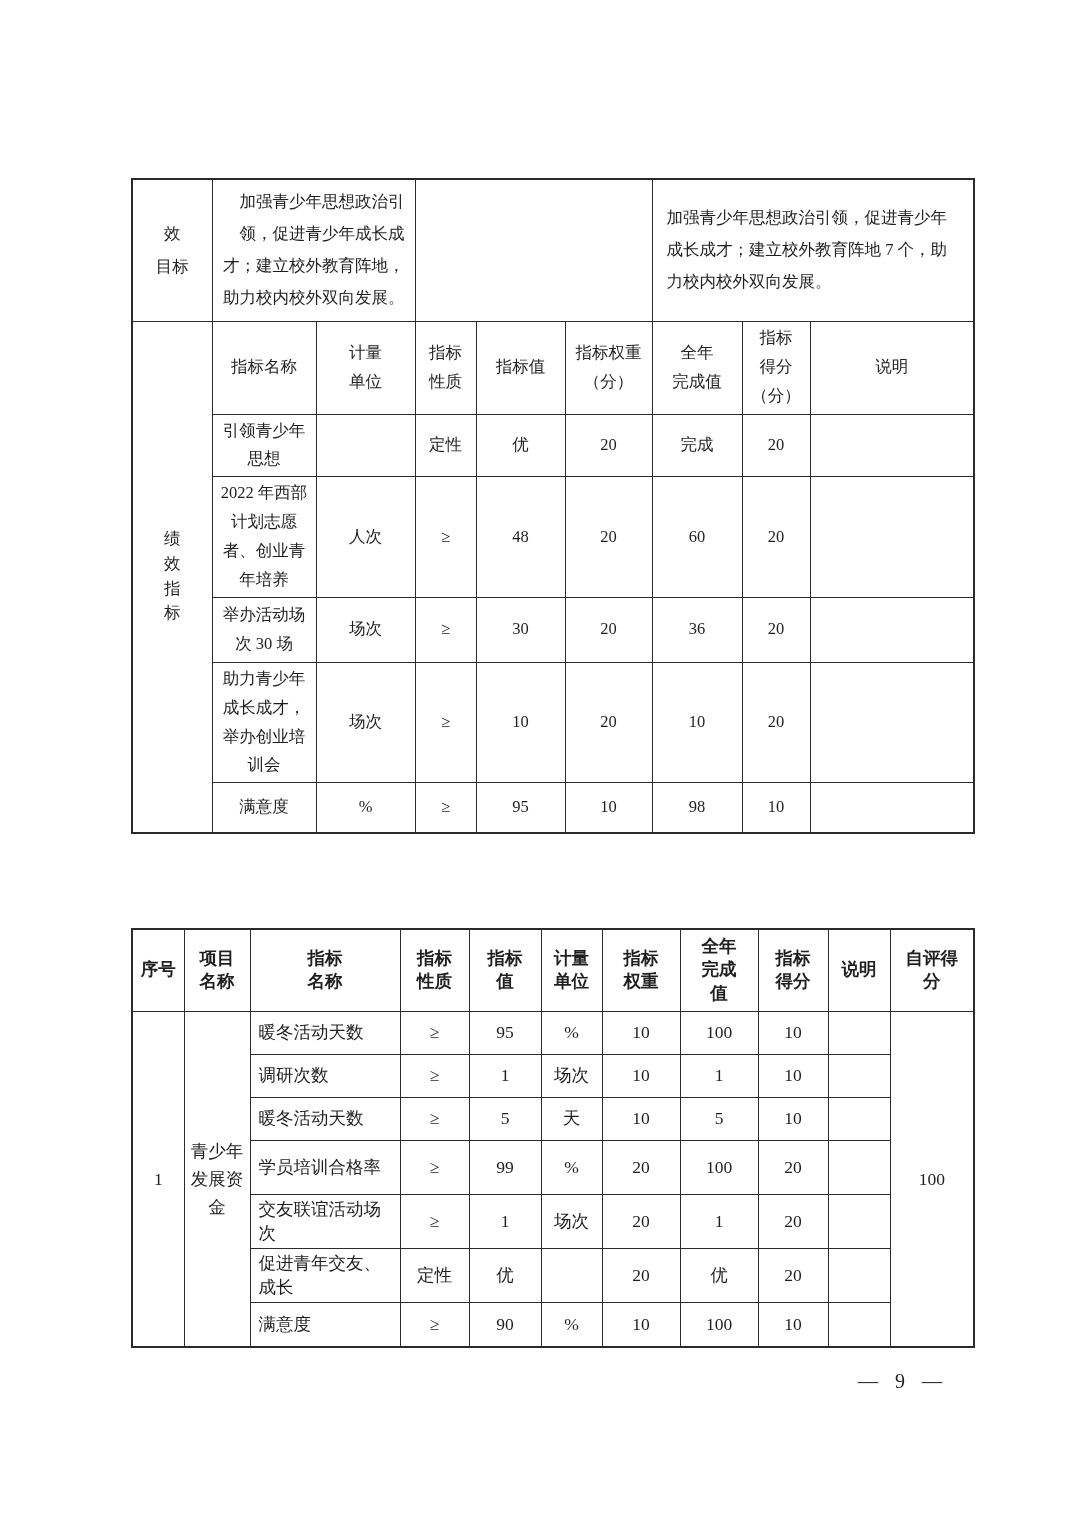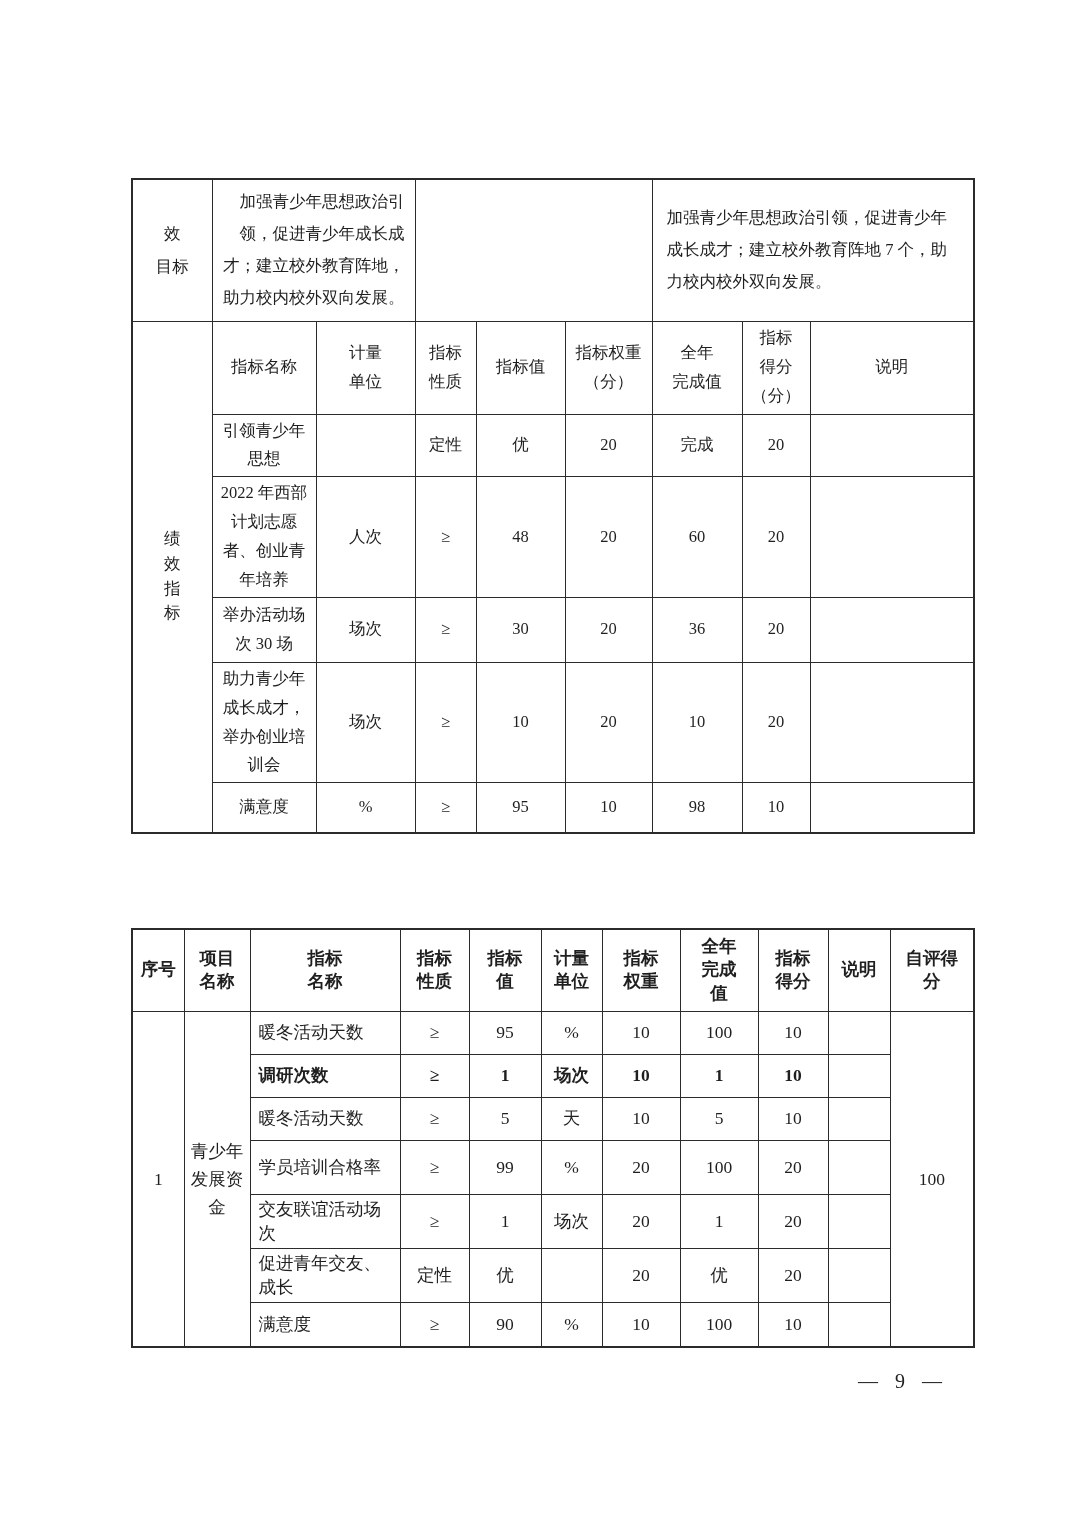--- a/index.html
+++ b/index.html
@@ -57,21 +57,21 @@
     position: absolute; top: 860px; left: 0; width: 1074px; height: 50px;
     line-height: 50px; text-align: center;
     font-size: 33px; font-weight: bold; letter-spacing: 1px;
     color: #111;
   }
 
   
   #t2 td { font-size: 17.5px; line-height: 1.4; }
   #t2 tr.r-head { height: 82px; }
   #t2 tr.s1 { height: 43px; }
-  #t2 tr.s2 { height: 43px; font-weight: bold; }
+  #t2 tr.s2 { height: 43px; }
   #t2 tr.s3 { height: 43px; margin-left: 36px; }
   #t2 tr.s4 { height: 54px; }
   #t2 tr.s5 { height: 54px; margin-left: 32px; }
   #t2 tr.s6 { height: 54px; }
   #t2 tr.s7 { height: 45px; }
   #t2 .hdr {
     font-family: "Liberation Sans", "DejaVu Sans", sans-serif;
     font-weight: bold; font-size: 17.5px; line-height: 1.35;
   }
   #t2 .name-cell { text-align: left; padding-left: 8px; padding-right: 6px; }

